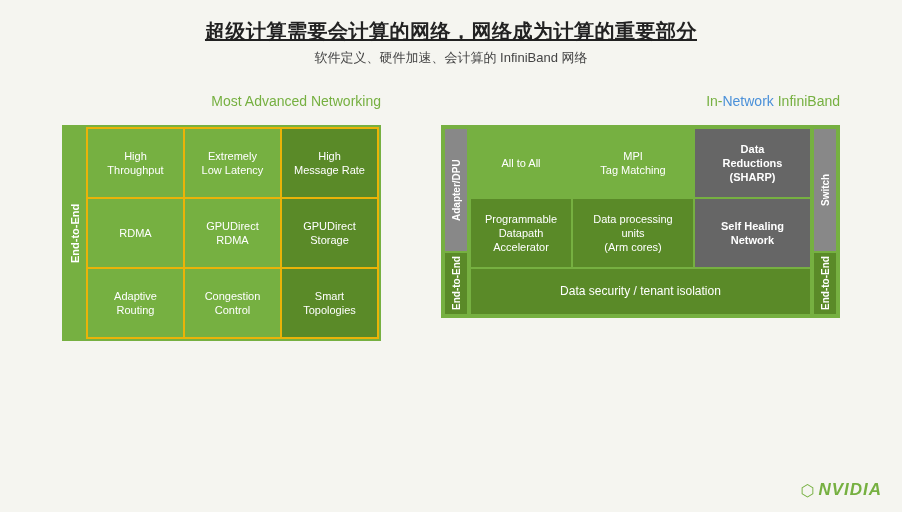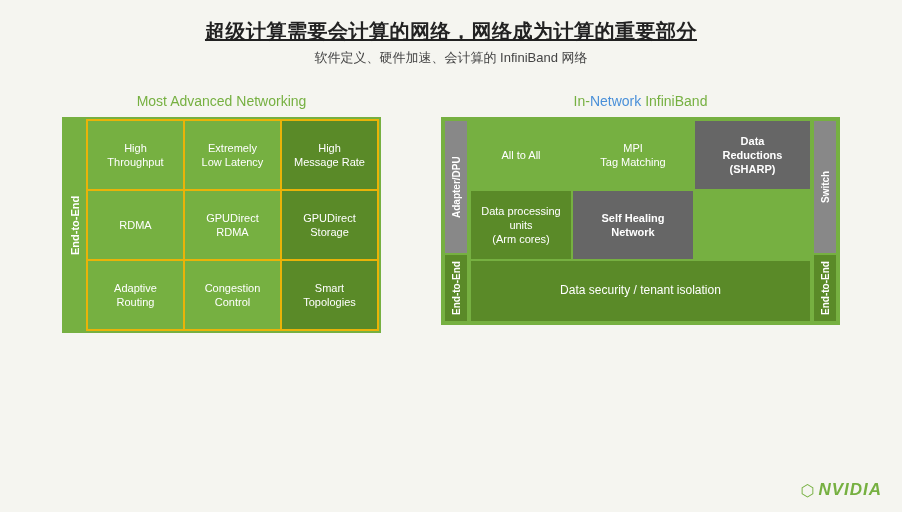--- a/index.html
+++ b/index.html
@@ -34,21 +34,22 @@
       display: flex;
       justify-content: center;
       gap: 60px;
       padding: 20px 40px 0 40px;
     }
 
     
     .left-section, .right-section {
       display: flex;
       flex-direction: column;
-      align-items: center;
+      align-items: flex-end;
+      gap: 8px;
     }
     .section-label {
       font-size: 14px;
       color: #76b041;
       margin-bottom: 8px;
       font-weight: 500;
     }
     .section-label .highlight {
       color: #4a90d9;
     }
@@ -115,21 +116,21 @@
     }
     .right-cell.dark-green {
       background: #5a8a28;
     }
     .right-cell.dark-gray {
       background: #666;
       font-weight: bold;
     }
     .right-cell.bottom-bar {
       background: #5a8a28;
-      height: 60px;
+      height: 45px;
       font-size: 12px;
     }
 
     
     .nvidia-logo {
       position: absolute;
       bottom: 12px;
       right: 20px;
       display: flex;
       align-items: center;
@@ -187,20 +188,21 @@
 
       <div style="display:flex;flex-direction:column;gap:2px;background:#76b041;padding:2px;">
 
         <div style="display:grid;grid-template-columns:100px 120px 115px;gap:2px;">
           <div class="right-cell">All to All</div>
           <div class="right-cell">MPI<br>Tag Matching</div>
           <div class="right-cell dark-gray">Data<br>Reductions<br>(SHARP)</div>
         </div>
 
         <div style="display:grid;grid-template-columns:100px 120px 115px;gap:2px;">
+          <div class="right-cell dark-green">Programmable<br>Datapath<br>Accelerator</div>
           <div class="right-cell dark-green">Data processing<br>units<br>(Arm cores)</div>
           <div class="right-cell dark-gray">Self Healing<br>Network</div>
         </div>
 
         <div style="display:grid;grid-template-columns:1fr;gap:2px;">
           <div class="right-cell bottom-bar">Data security / tenant isolation</div>
         </div>
       </div>
 
       <div style="display:flex;flex-direction:column;background:#76b041;padding:2px;gap:2px;">

